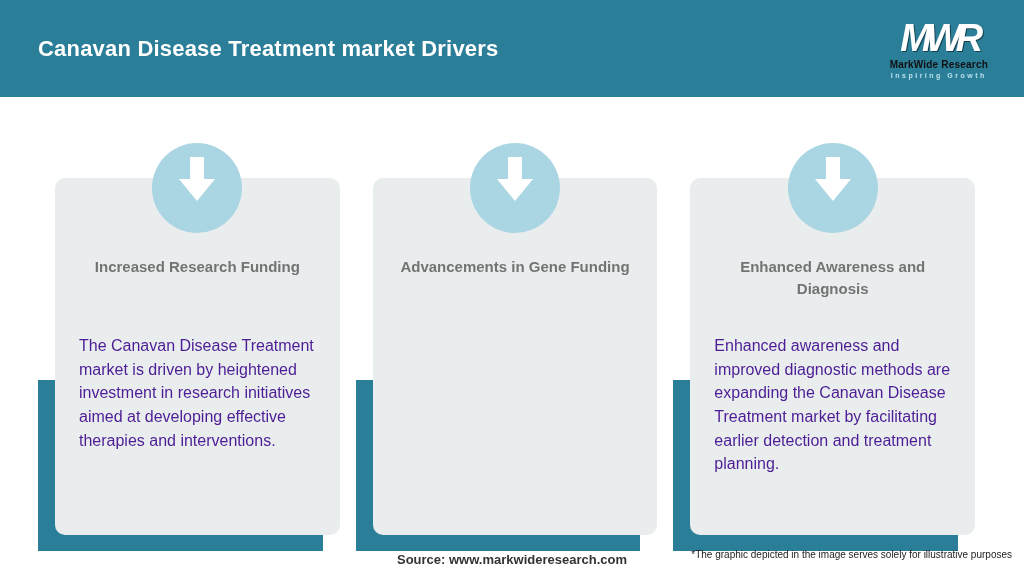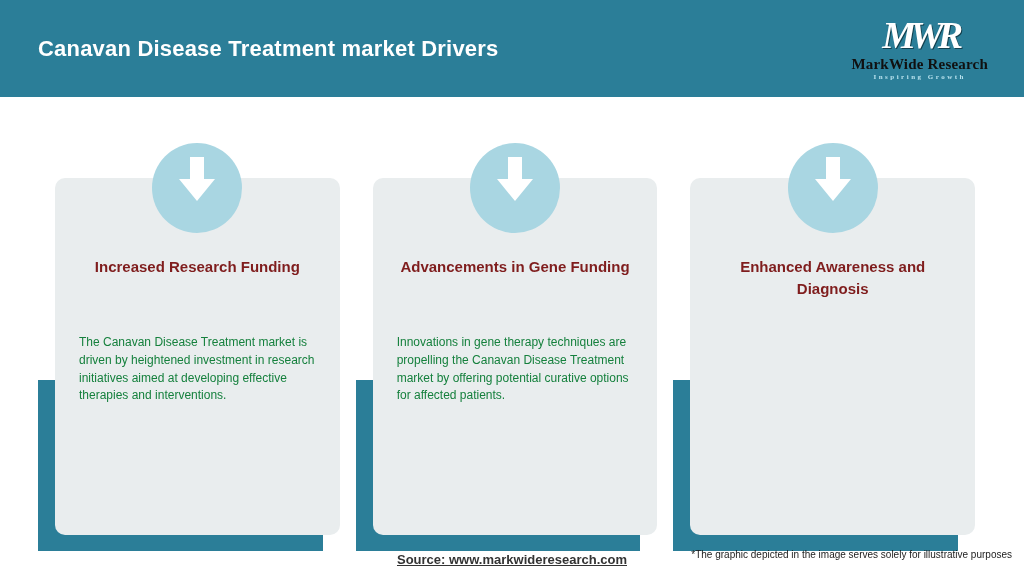--- a/index.html
+++ b/index.html
@@ -28,34 +28,33 @@
   .header-title {
     color: #ffffff;
     font-size: 22px;
     font-weight: bold;
     letter-spacing: 0.2px;
   }
   .logo {
     text-align: center;
     line-height: 1;
     padding-right: 8px;
-    font-family: Liberation Serif, serif;
   }
   .logo-acronym {
     color: #ffffff;
     font-size: 38px;
     font-weight: bold;
     font-style: italic;
     letter-spacing: -6px;
     text-shadow: 1px 1px 0 #13404e;
     display: block;
   }
   .logo-name {
     display: block;
-    font-size: 15px;
+    font-size: 10px;
     font-weight: bold;
     color: #101010;
     margin-top: 3px;
     letter-spacing: 0.2px;
   }
   .logo-tagline {
     display: block;
     font-size: 7px;
     font-weight: bold;
     color: #b9e2ee;
@@ -105,44 +104,43 @@
     background: #a9d6e2;
     z-index: 2;
     display: flex;
     align-items: flex-start;
     justify-content: center;
     padding-top: 12px;
   }
   .card-title {
     font-size: 15px;
     font-weight: bold;
-    color: #7f1d1d;
+    color: #737373;
     text-align: center;
     line-height: 1.45;
     min-height: 60px;
     margin: 0 0 18px 0;
   }
   .card-body {
-    font-size: 12px;
-    color: #15803d;
+    font-size: 16px;
+    color: #4c1d95;
     line-height: 1.48;
     margin: 0;
   }
 
   
   .source {
     position: absolute;
     bottom: 9px;
     left: 0;
     width: 100%;
     text-align: center;
     font-size: 13px;
     font-weight: bold;
     color: #333333;
-    text-decoration: underline;
   }
   .disclaimer {
     position: absolute;
     bottom: 16px;
     right: 12px;
     font-size: 10px;
     color: #1c1c1c;
   }
 </style>
 </head>
@@ -171,35 +169,35 @@
             <path d="M15 2 H29 V24 H40 L22 46 L4 24 H15 Z" fill="#ffffff"></path>
           </svg>
       </span>
     </div>
   </div>
 
   <div class="card-wrap">
     <div class="card-shadow"></div>
     <div class="card">
       <h3 class="card-title">Advancements in Gene Funding</h3>
-      <p class="card-body">Innovations in gene therapy techniques are propelling the Canavan Disease Treatment market by offering potential curative options for affected patients.</p>
     </div>
     <div class="card-circle">
       <span>
         <svg width="44" height="50" viewBox="0 0 44 50">
             <path d="M15 2 H29 V24 H40 L22 46 L4 24 H15 Z" fill="#ffffff"></path>
           </svg>
       </span>
     </div>
   </div>
 
   <div class="card-wrap">
     <div class="card-shadow"></div>
     <div class="card">
       <h3 class="card-title">Enhanced Awareness and Diagnosis</h3>
+      <p class="card-body">Enhanced awareness and improved diagnostic methods are expanding the Canavan Disease Treatment market by facilitating earlier detection and treatment planning.</p>
     </div>
     <div class="card-circle">
       <span>
         <svg width="44" height="50" viewBox="0 0 44 50">
             <path d="M15 2 H29 V24 H40 L22 46 L4 24 H15 Z" fill="#ffffff"></path>
           </svg>
       </span>
     </div>
   </div>
 

